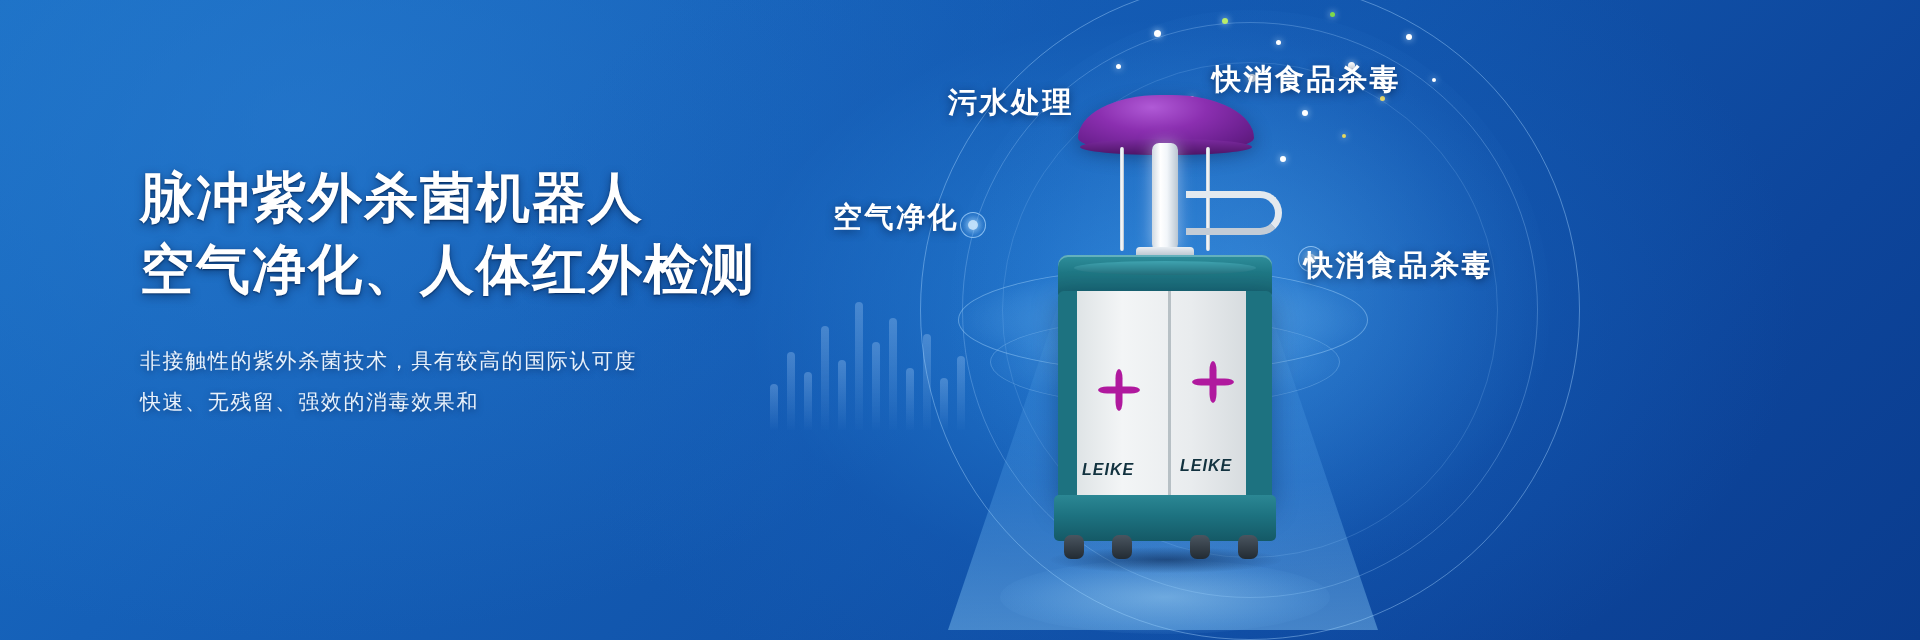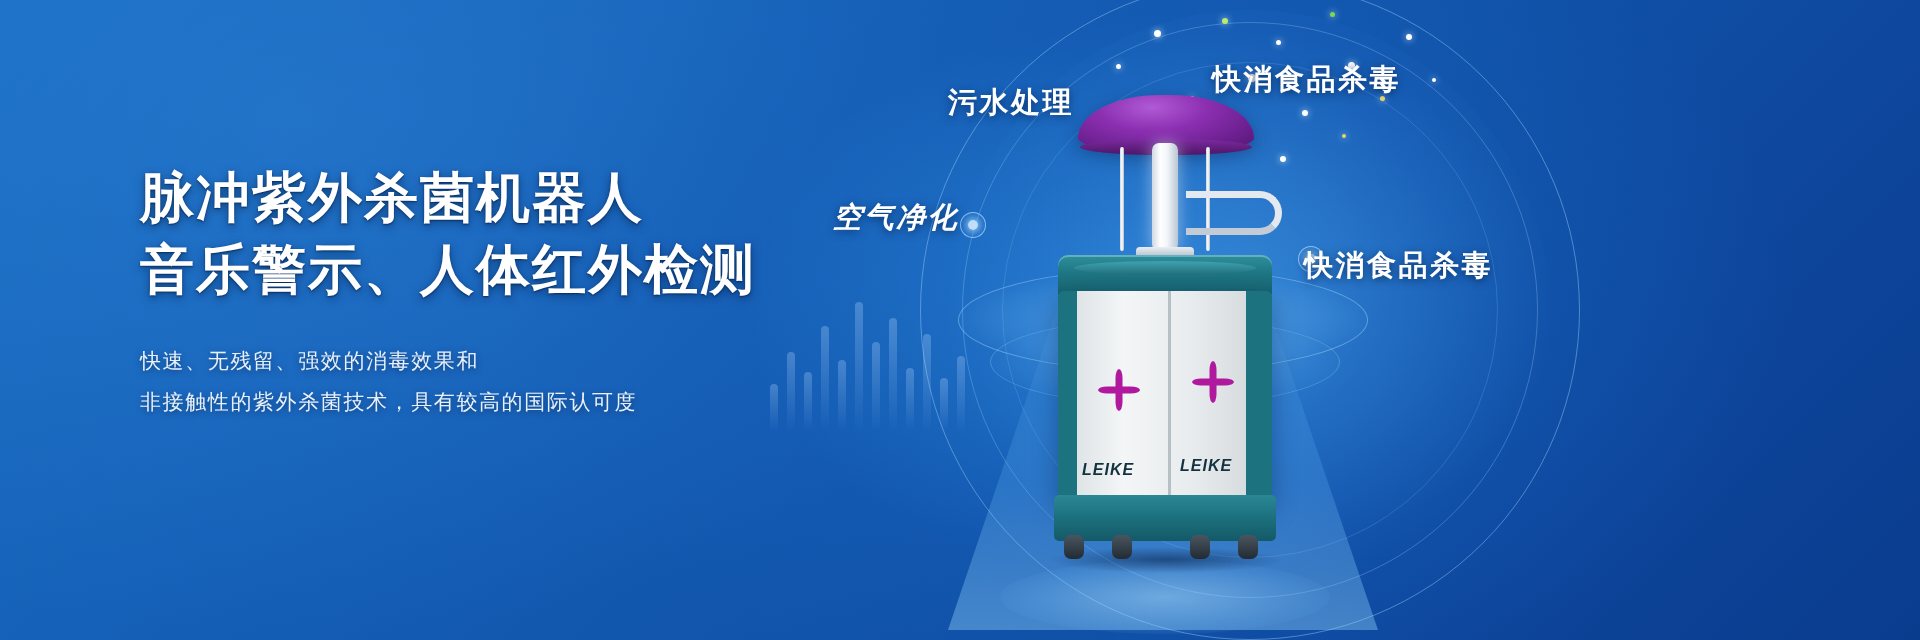--- a/index.html
+++ b/index.html
@@ -52,21 +52,21 @@
     background:rgba(210,235,255,.85);box-shadow:0 0 8px rgba(180,225,255,.9);}
 
   
   .sparkles{position:absolute;left:1080px;top:0px;width:420px;height:220px;}
   .sp{position:absolute;border-radius:50%;background:#ffffff;box-shadow:0 0 7px rgba(200,230,255,.95);}
 
   
   .label{position:absolute;color:#ffffff;font-size:29px;letter-spacing:2.5px;font-weight:700;
     text-shadow:0 2px 8px rgba(3,30,72,.7);white-space:nowrap;}
   .lbl-0{left:912px;top:83px;margin-left:36px;}
-  .lbl-1{left:833px;top:198px;font-style:italic;}
+  .lbl-1{left:833px;top:198px;}
   .lbl-2{left:1212px;top:60px;}
   .lbl-3{left:1304px;top:246px;}
 
   
   .beam{position:absolute;left:948px;top:300px;width:430px;height:330px;
     background:linear-gradient(180deg,rgba(120,195,255,.05) 0%,rgba(110,190,255,.22) 55%,rgba(150,215,255,.40) 100%);
     clip-path:polygon(26% 0%,74% 0%,100% 100%,0% 100%);}
   .disc{position:absolute;border-radius:50%;}
   .disc.d1{left:958px;top:268px;width:410px;height:104px;
     background:radial-gradient(ellipse at 50% 50%, rgba(150,215,255,.40) 0%, rgba(110,185,245,.18) 55%, rgba(80,160,230,0) 75%);
@@ -150,25 +150,25 @@
       <i style="height:112px"></i>
       <i style="height:62px"></i>
     <i style="height:96px"></i>
       <i style="height:52px"></i>
       <i style="height:74px"></i>
   </div>
 
   <div class="copy">
     <div class="headline">
       <span class="ln">脉冲紫外杀菌机器人</span>
-      <span class="ln">音乐警示、人体红外检测</span>
+      <span class="ln">空气净化、人体红外检测</span>
     </div>
     <div class="subcopy">
+      <span class="subline">非接触性的紫外杀菌技术，具有较高的国际认可度</span>
       <span class="subline">快速、无残留、强效的消毒效果和</span>
-      <span class="subline">非接触性的紫外杀菌技术，具有较高的国际认可度</span>
     </div>
   </div>
 
   <div class="arcs">
     <div class="glowveil"></div>
     <div class="arc a1"></div>
     <div class="arc a2"></div>
     <div class="arc a3"></div>
     <div class="node" style="left:240px;top:160px;"></div>
     <div class="node" style="left:80px;top:272px;"></div>

